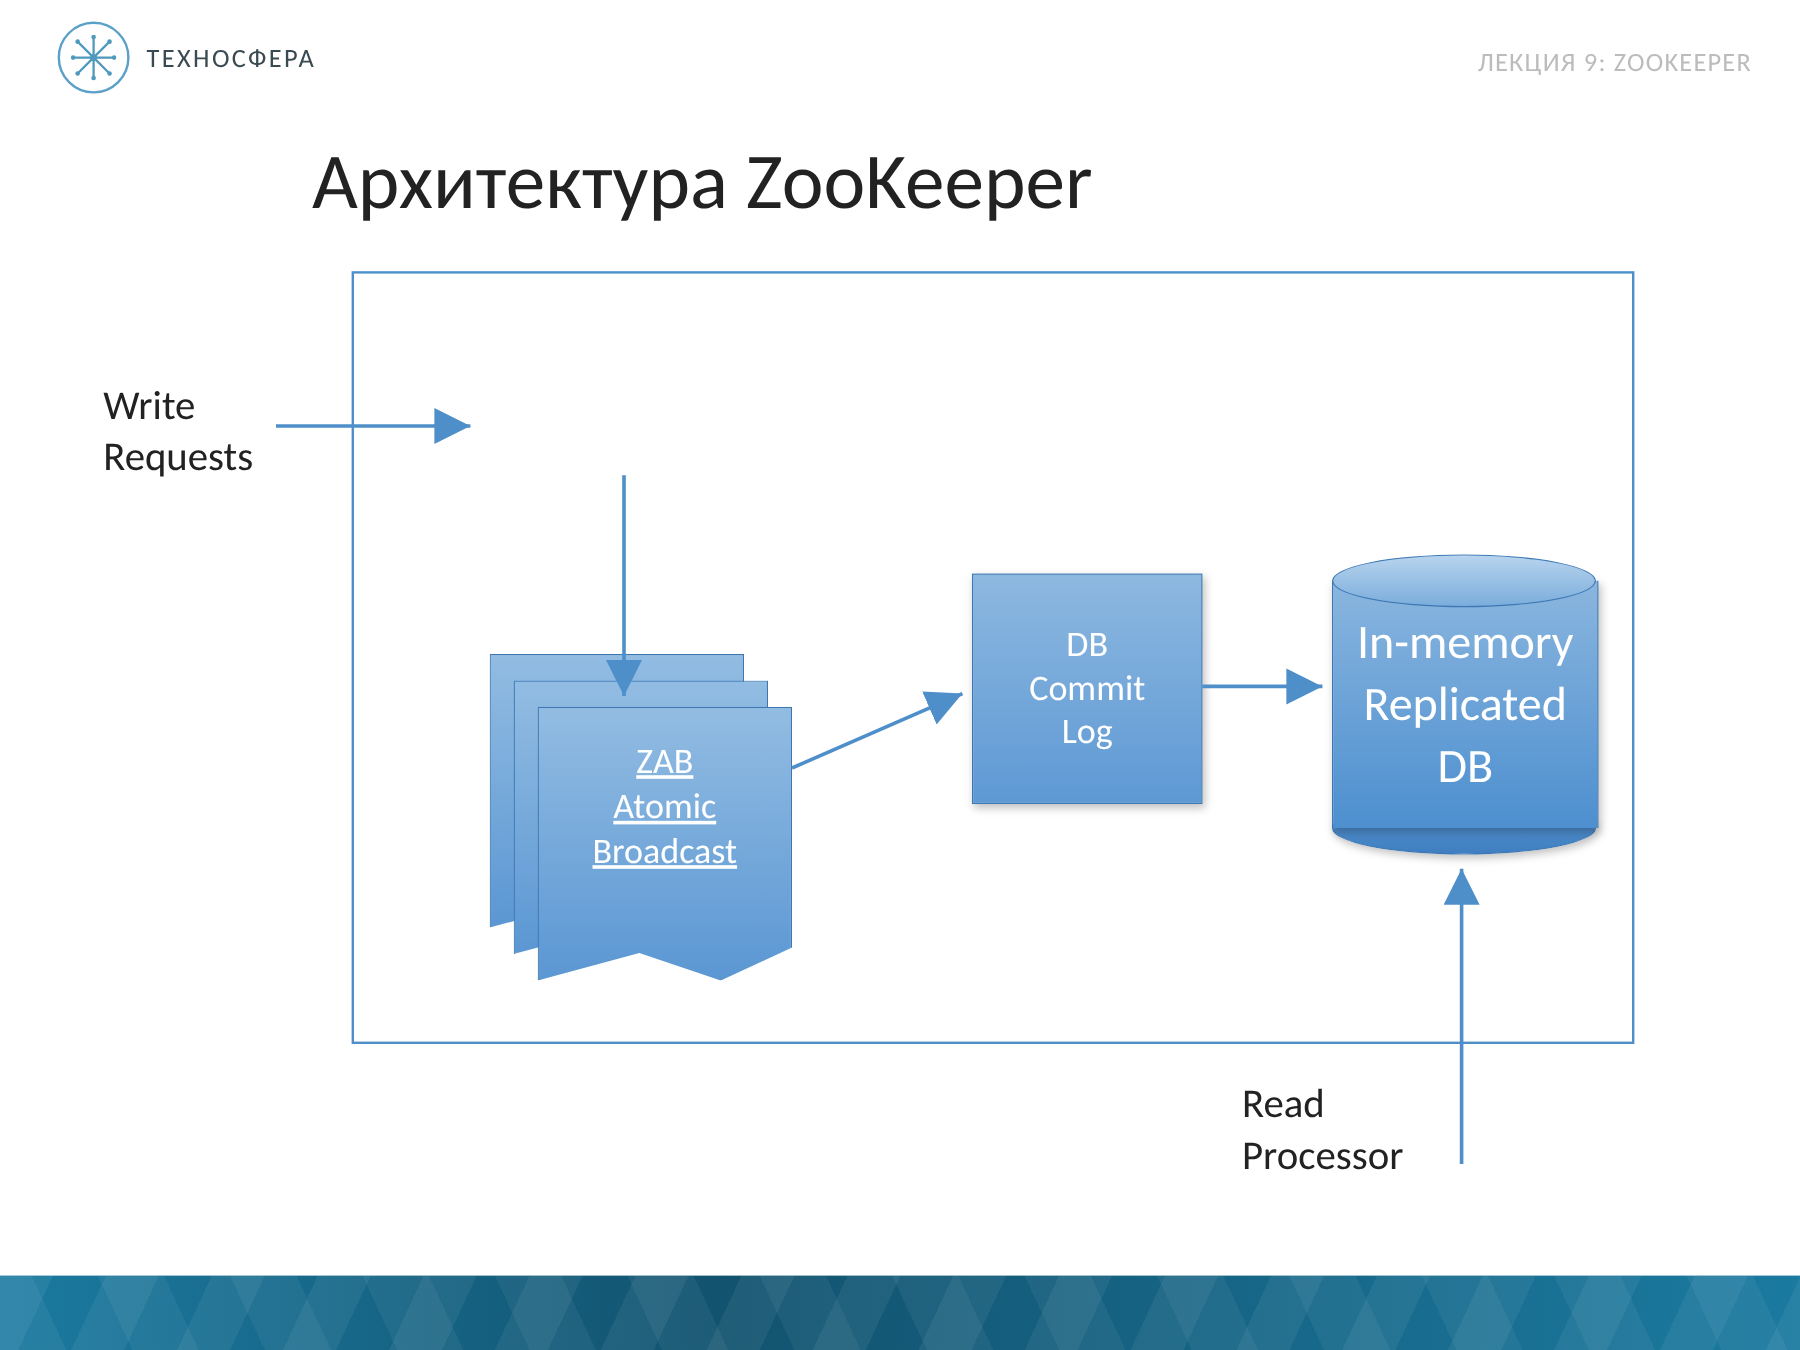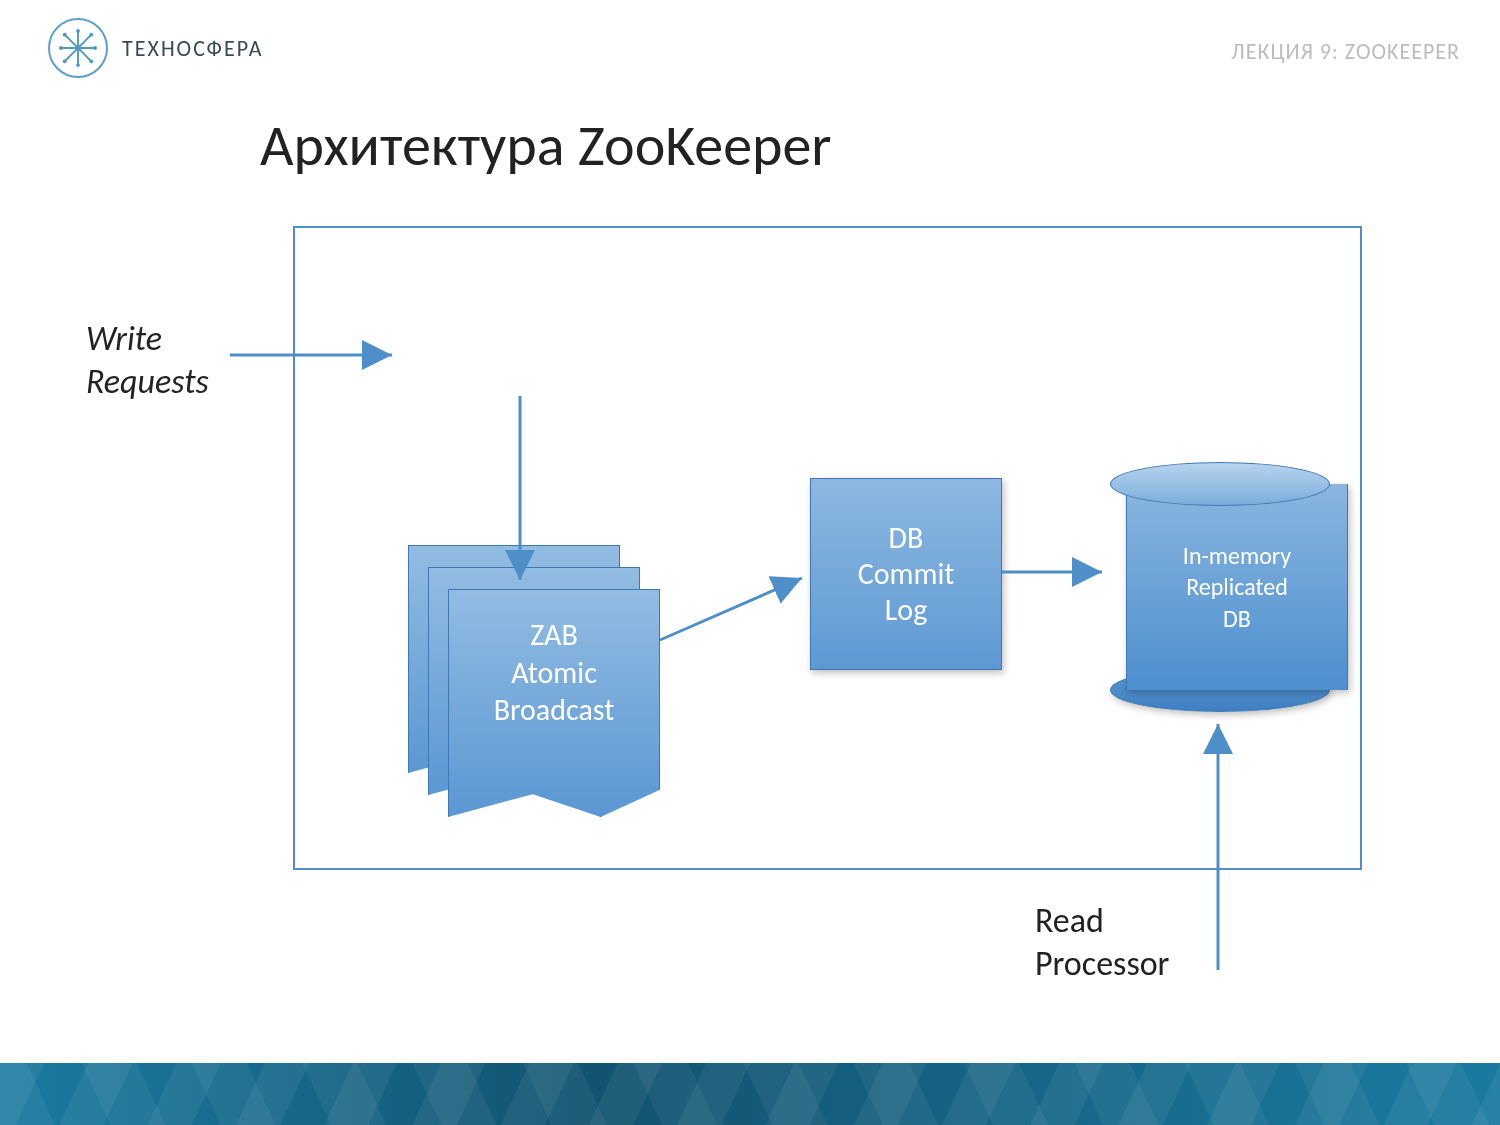--- a/index.html
+++ b/index.html
@@ -44,21 +44,21 @@
     right: 40px;
     top: 38px;
     font-size: 22px;
     color: #bcbcbc;
     letter-spacing: 1px;
   }
   .title {
     position: absolute;
     left: 260px;
     top: 110px;
-    font-size: 58px;
+    font-size: 66px;
     color: #222;
     font-weight: 400;
   }
   .canvas {
     position: absolute;
     left: 0;
     top: 0;
     width: 1500px;
     height: 1125px;
   }
@@ -130,44 +130,45 @@
     box-shadow: 2px 3px 7px rgba(0,0,0,0.25);
     color: #fff;
     text-align: center;
     font-size: 30px;
     line-height: 1.25;
     display: flex;
     align-items: flex-start;
     justify-content: center;
     padding-top: 26px;
     clip-path: polygon(0 0, 100% 0, 100% 88%, 72% 100%, 40% 90%, 0 100%);
+    text-decoration: underline;
   }
   .zab1 { left: 0; top: 0; }
   .zab2 { left: 20px; top: 22px; }
   .zab3 { left: 40px; top: 44px; }
   
   .cylinder {
     position: absolute;
     left: 1110px;
     top: 462px;
     width: 220px;
     height: 250px;
   }
   .cyl-body {
     position: absolute;
-    left: 16px;
+    left: 0;
     top: 22px;
     width: 220px;
     height: 206px;
     background: linear-gradient(180deg, #8ab6df 0%, #4d8fcf 100%);
     border-left: 1px solid #3d78b4;
     border-right: 1px solid #3d78b4;
     color: #fff;
     text-align: center;
-    font-size: 24px;
+    font-size: 40px;
     line-height: 1.3;
     display: flex;
     align-items: center;
     justify-content: center;
     box-shadow: 2px 3px 7px rgba(0,0,0,0.25);
   }
   .cyl-top {
     position: absolute;
     left: 0;
     top: 0;
@@ -257,21 +258,21 @@
 </div>
 
 <div class="lecture-label">ЛЕКЦИЯ 9: ZOOKEEPER</div>
 
 <div class="title">Архитектура ZooKeeper</div>
 
 <div class="canvas">
 
   <div class="outer-box"></div>
 
-  <div class="label-write" style="white-space:pre-line;font-style:italic;">Write
+  <div class="label-write" style="white-space:pre-line;">Write
 Requests</div>
 
 
   <div class="zab-stack">
     <div class="zab-doc zab1"></div>
     <div class="zab-doc zab2"></div>
     <div class="zab-doc zab3" style="white-space:pre-line;">ZAB
 Atomic
 Broadcast</div>
   </div>

